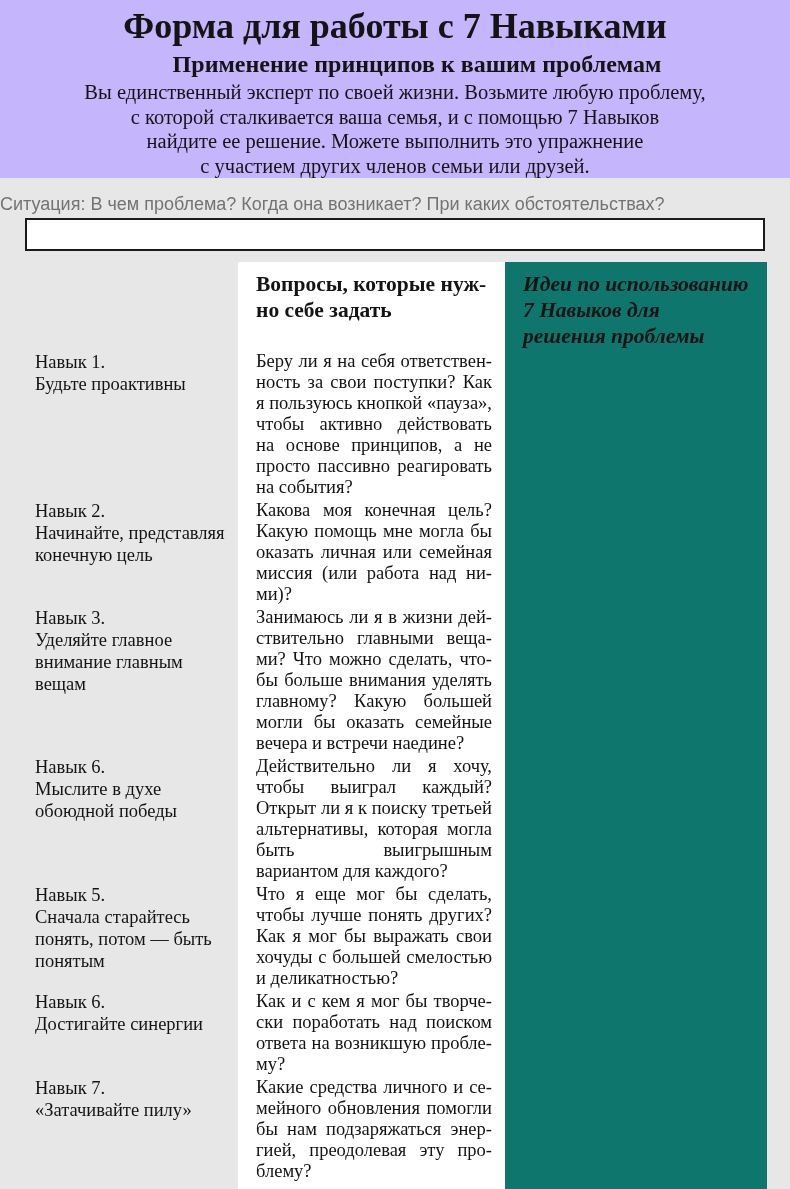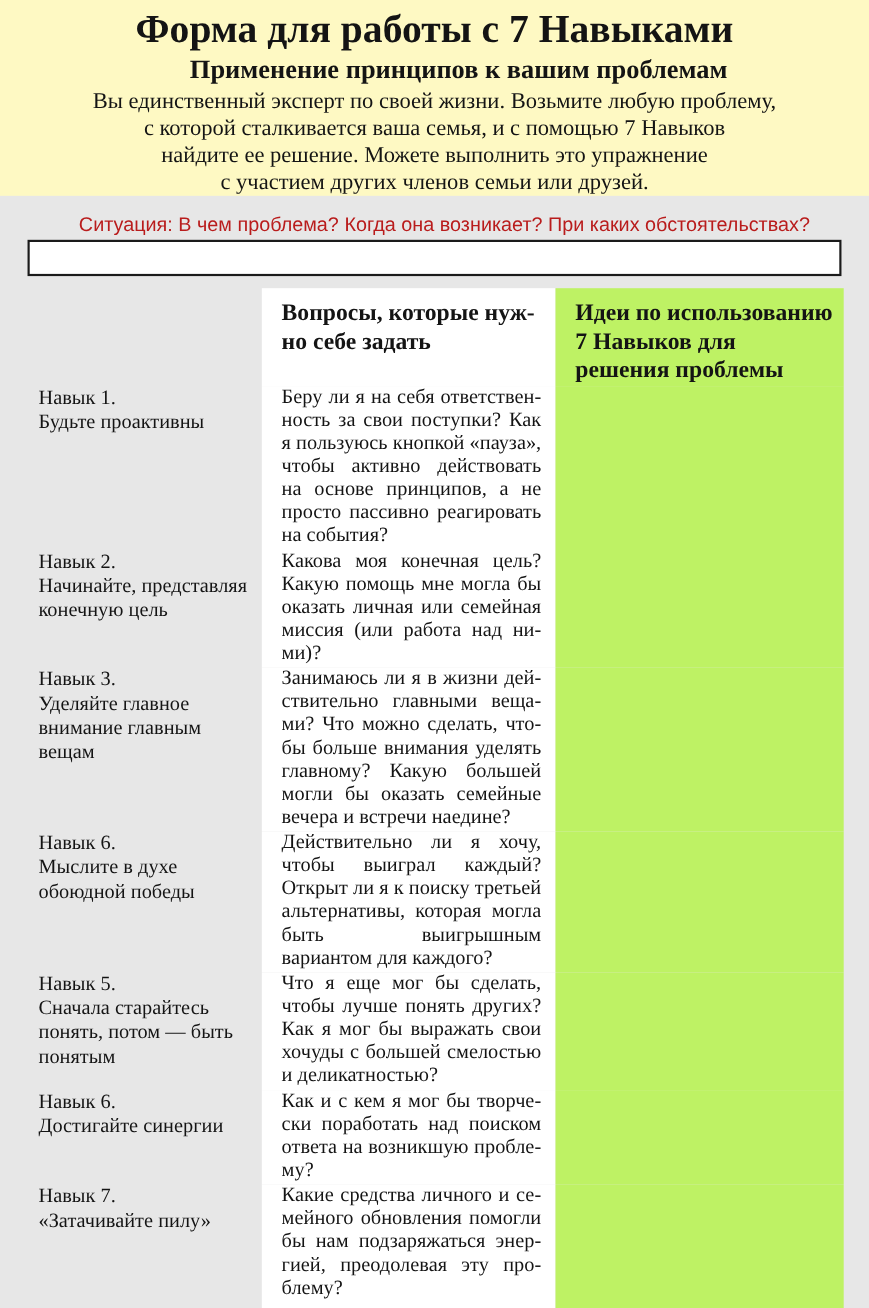--- a/index.html
+++ b/index.html
@@ -9,21 +9,21 @@
     height: 1189px;
     overflow: hidden;
     background: #e7e7e7;
     font-family: "Liberation Serif", "DejaVu Serif", serif;
     color: #141414;
   }
   .page { width: 790px; height: 1189px; position: relative; }
 
   
   .masthead {
-    background: #fef9c3;
+    background: #c4b5fd;
     height: 178px;
     padding-top: 4px;
     box-sizing: border-box;
     text-align: center;
   }
   .masthead h1 {
     margin: 0;
     font-size: 36px;
     line-height: 44px;
     font-weight: bold;
@@ -39,26 +39,24 @@
   .intro {
     margin: 2px 0 12px 0;
     font-size: 20.5px;
     line-height: 24.5px;
     white-space: pre-line;
   }
 
   
   .situation-label {
     margin-top: 16px;
-    text-align: center;
     font-family: "Liberation Sans", "DejaVu Sans", sans-serif;
     font-size: 18px;
     line-height: 20px;
-    color: #b91c1c;
-    margin-left: 18px;
+    color: #737373;
   }
   .situation-input {
     display: block;
     margin: 4px auto 0 auto;
     width: 720px;
     height: 29px;
     border: 2px solid #1a1a1a;
     background: #ffffff;
     font-family: "Liberation Sans", "DejaVu Sans", sans-serif;
     font-size: 17px;
@@ -82,24 +80,25 @@
     white-space: pre-line;
   }
   .q-col {
     background: #ffffff;
     padding: 0 13px 2px 18px;
     font-size: 18.5px;
     line-height: 21px;
     text-align: justify;
   }
   .i-col {
-    background: #bef264;
+    background: #0f766e;
     padding: 0 10px 2px 18px;
     font-size: 18.5px;
     line-height: 21px;
+    font-style: italic;
   }
   .col-header {
     font-weight: bold;
     font-size: 21.5px;
     line-height: 26px;
     padding-top: 9px;
     white-space: pre-line;
     text-align: left;
     min-height: 88px;
   }

